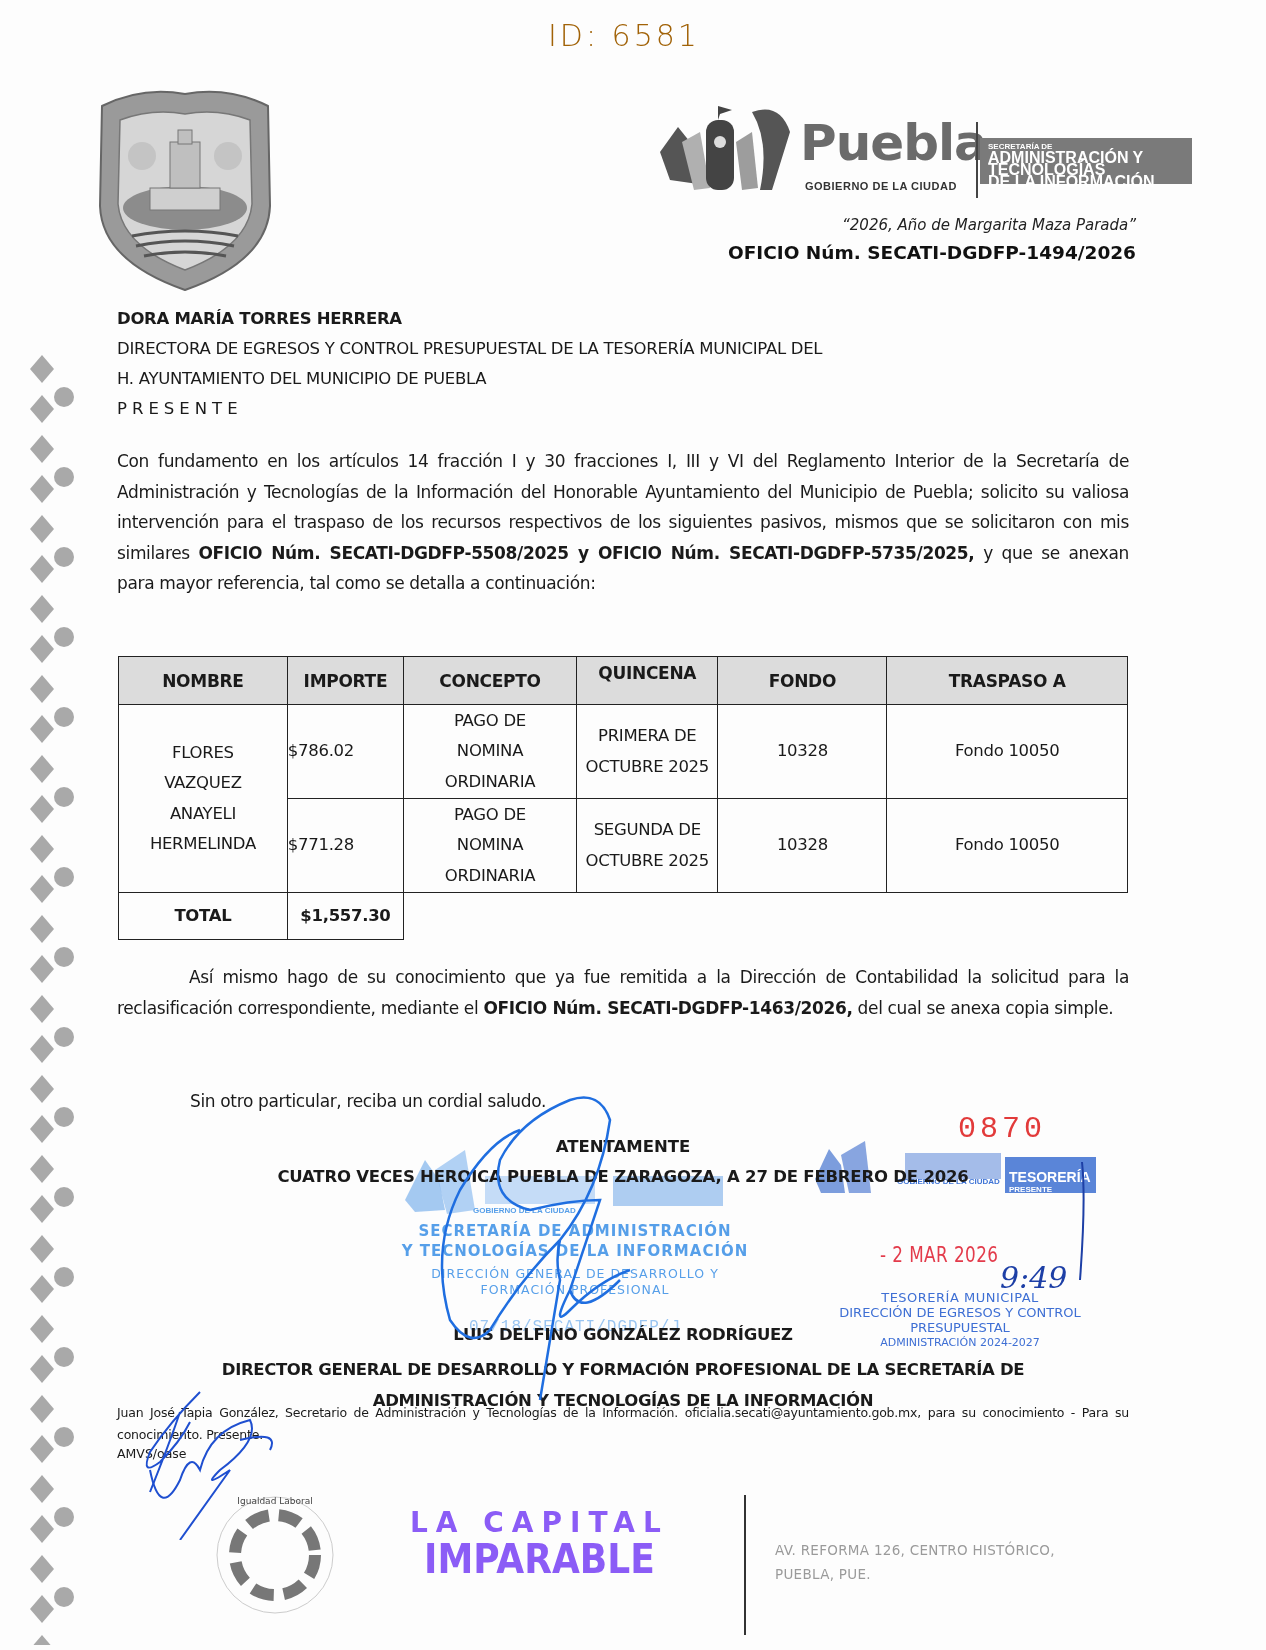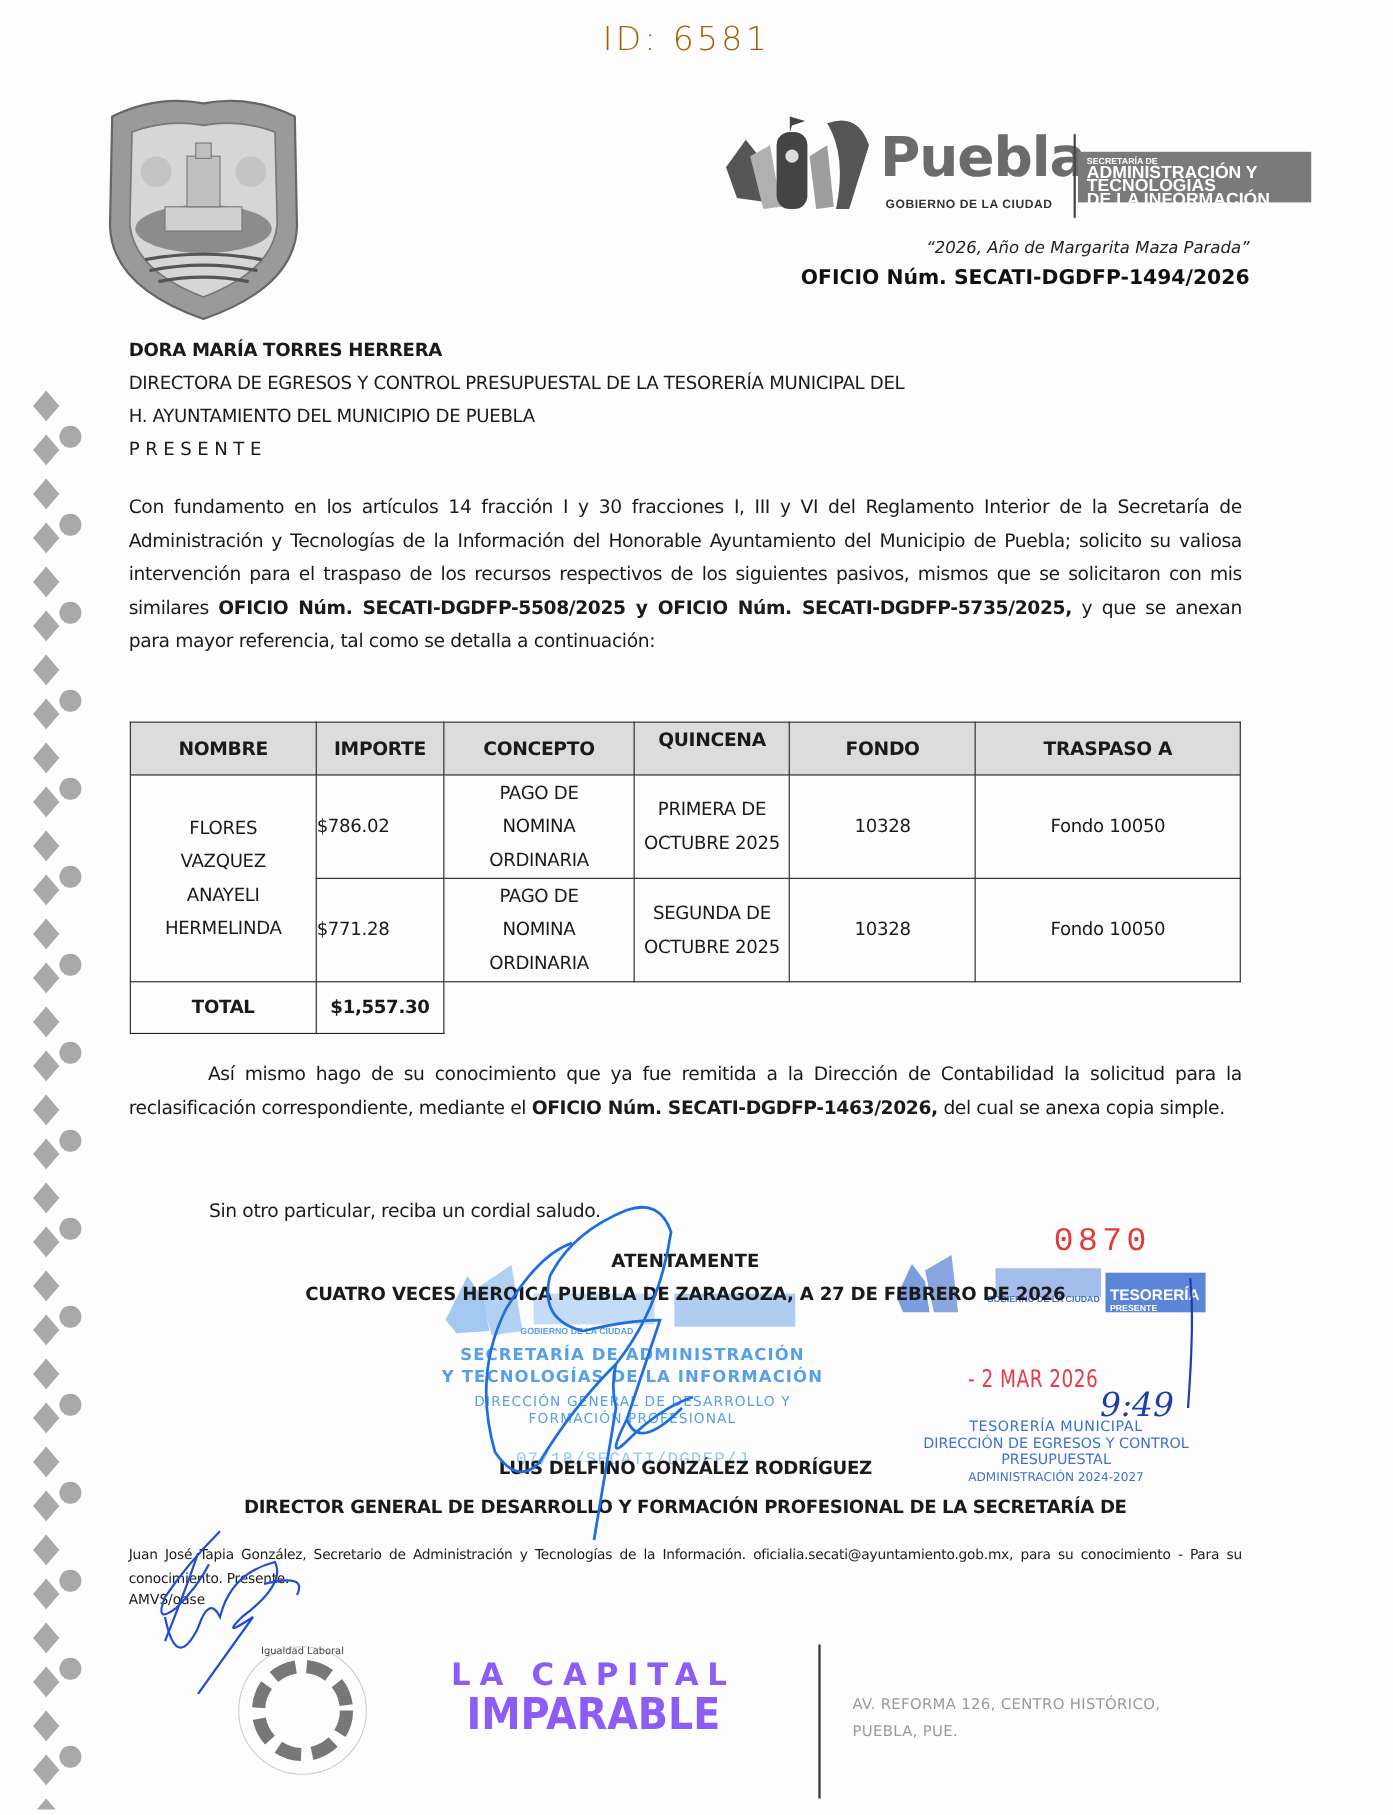--- a/index.html
+++ b/index.html
@@ -287,20 +287,21 @@
   <div class="c">PRESUPUESTAL</div>
   <div class="d">ADMINISTRACIÓN 2024-2027</div>
 </div>
 <svg class="abs" style="left:1060px;top:1160px;width:40px;height:130px;">
   <path d="M22 2 Q26 40 20 120" stroke="#1d3fa6" stroke-width="2" fill="none"></path>
 </svg>
 
 <div class="abs signer">LUIS DELFINO GONZÁLEZ RODRÍGUEZ</div>
 <div class="abs signer-title">
   <div>DIRECTOR GENERAL DE DESARROLLO Y FORMACIÓN PROFESIONAL DE LA SECRETARÍA DE</div>
+  <div>ADMINISTRACIÓN Y TECNOLOGÍAS DE LA INFORMACIÓN</div>
 </div>
 
 <svg class="abs sig-svg" viewBox="0 0 330 330">
   <path d="M150 50 Q120 60 90 110 Q60 170 80 240 Q100 270 120 250 Q150 200 190 160 Q230 110 240 40 Q230 10 200 20 Q150 40 130 80 Q120 120 160 130 Q200 120 230 120 L200 210 Q180 250 200 230 Q230 200 260 190 M200 210 Q210 240 250 200 M190 160 Q185 180 190 200 L170 320" stroke="#1f6ee0" stroke-width="2.5" fill="none"></path>
 </svg>
 
 <div class="abs cc">Juan José Tapia González, Secretario de Administración y Tecnologías de la Información. oficialia.secati@ayuntamiento.gob.mx, para su conocimiento - Para su conocimiento. Presente.</div>
 <div class="abs initials">AMVS/oase</div>
 
 <svg class="abs init-svg" viewBox="0 0 120 120">

